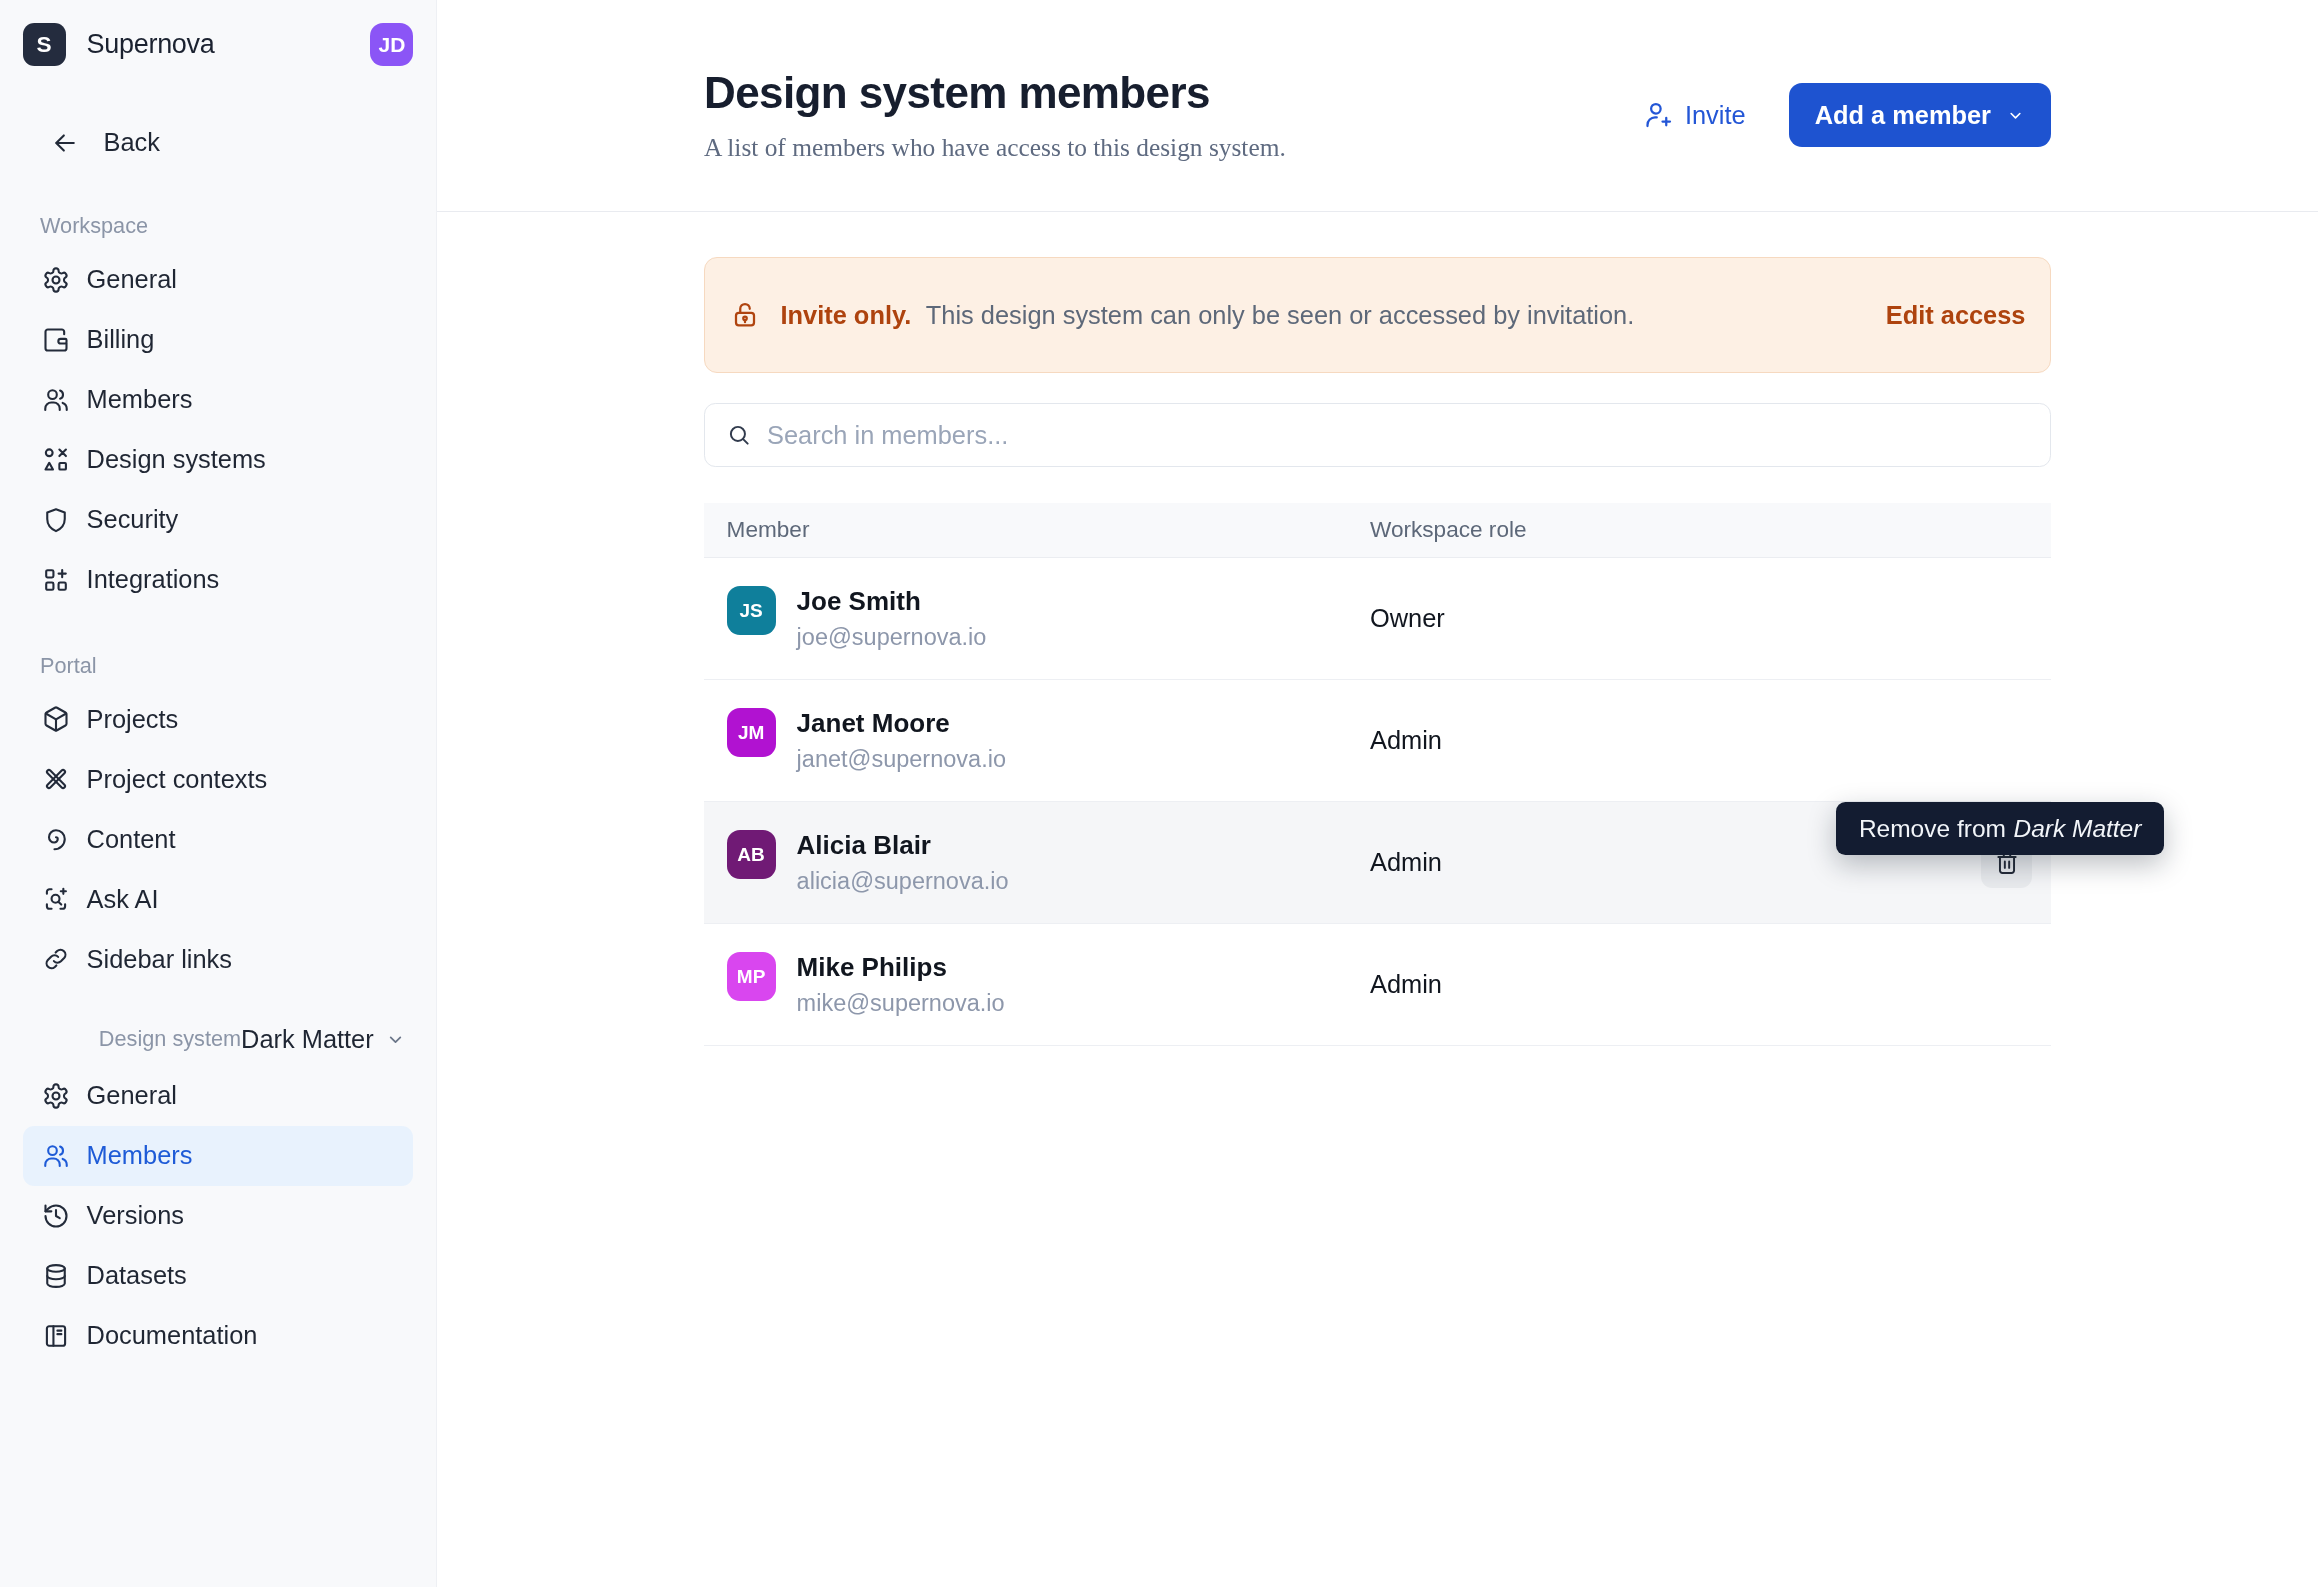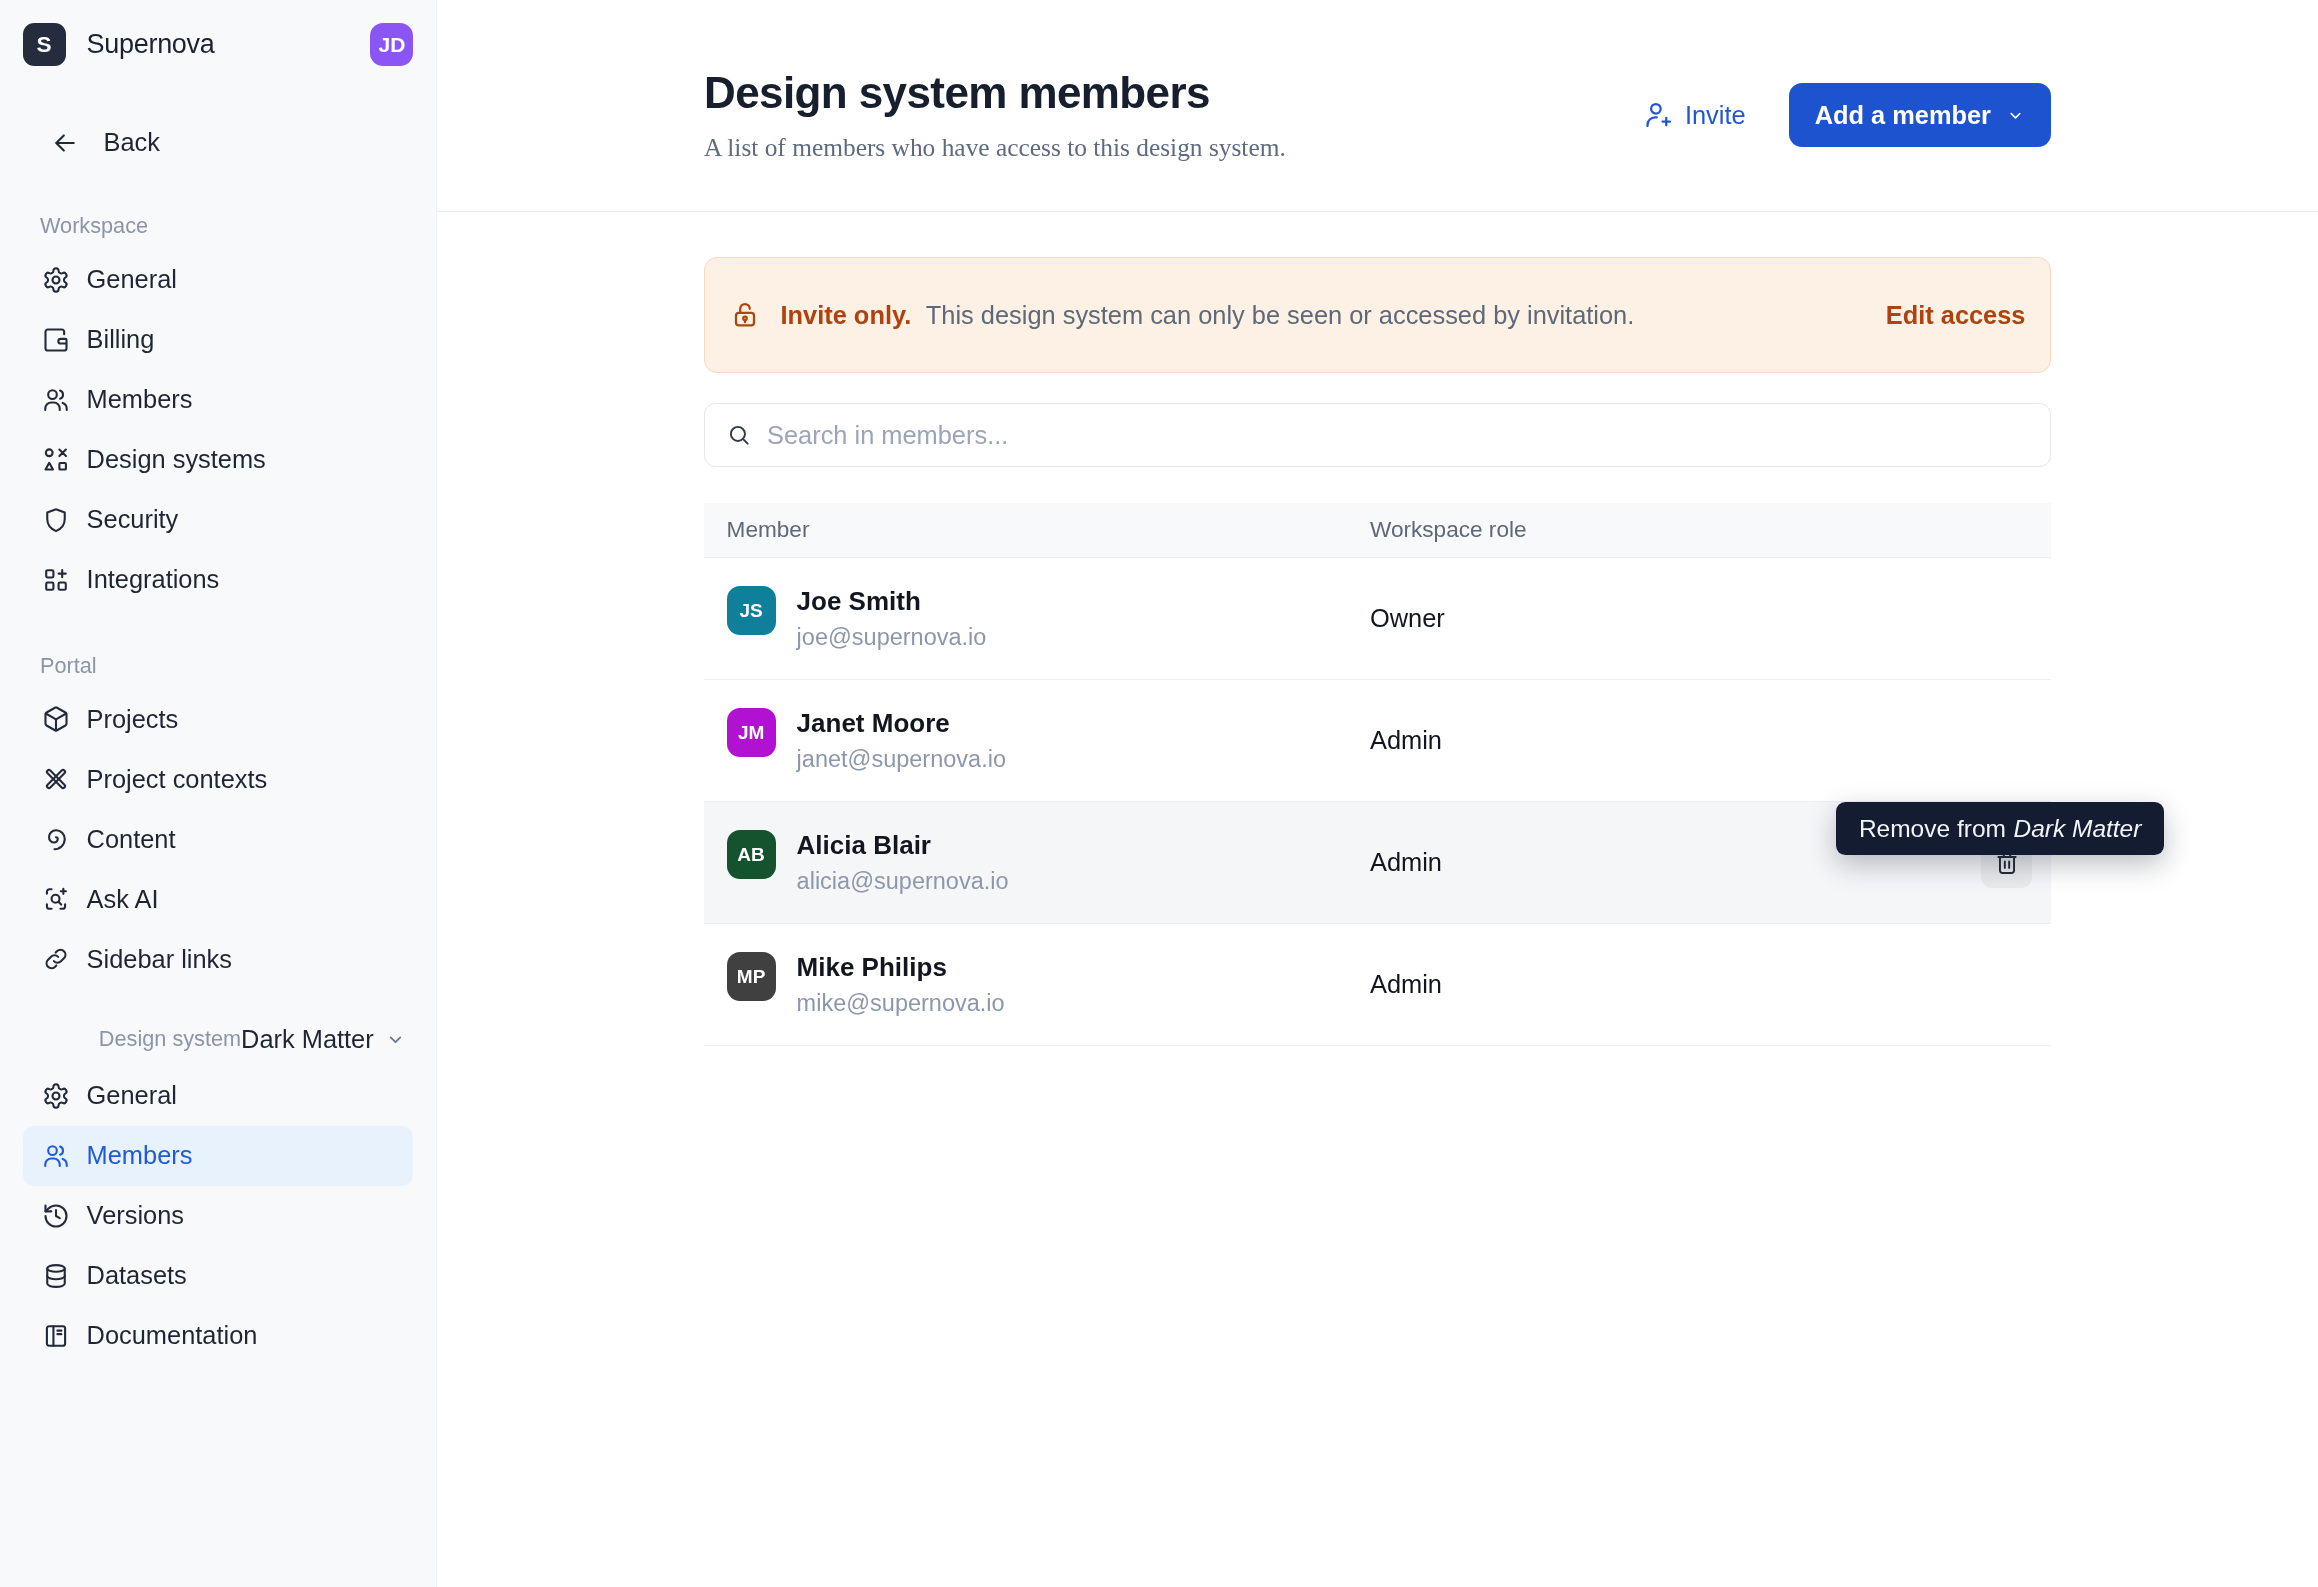--- a/index.html
+++ b/index.html
@@ -439,21 +439,21 @@
               <div class="mname">Janet Moore</div>
               <div class="memail">janet@supernova.io</div>
             </div>
           </div>
           <div class="role-cell">Admin</div>
           <div class="action-cell"></div>
         </div>
 
         <div class="trow hovered">
           <div class="member-cell">
-            <div class="avatar" style="background: #14532d;">AB</div>
+            <div class="avatar" style="background: #701a75;">AB</div>
             <div>
               <div class="mname">Alicia Blair</div>
               <div class="memail">alicia@supernova.io</div>
             </div>
           </div>
           <div class="role-cell">Admin</div>
           <div class="action-cell">
             <div class="tooltip">
               <span>Remove from</span>
               <span class="tt-target">Dark Matter</span>
@@ -461,21 +461,21 @@
             <button class="trash-btn">
               <svg class="ic" viewBox="0 0 28 28" width="26" height="26">
                   <use href="#i-trash"></use>
                 </svg>
             </button>
           </div>
         </div>
 
         <div class="trow">
           <div class="member-cell">
-            <div class="avatar" style="background: #404040;">MP</div>
+            <div class="avatar" style="background: #d946ef;">MP</div>
             <div>
               <div class="mname">Mike Philips</div>
               <div class="memail">mike@supernova.io</div>
             </div>
           </div>
           <div class="role-cell">Admin</div>
           <div class="action-cell"></div>
         </div>
       </div>
     </div>

